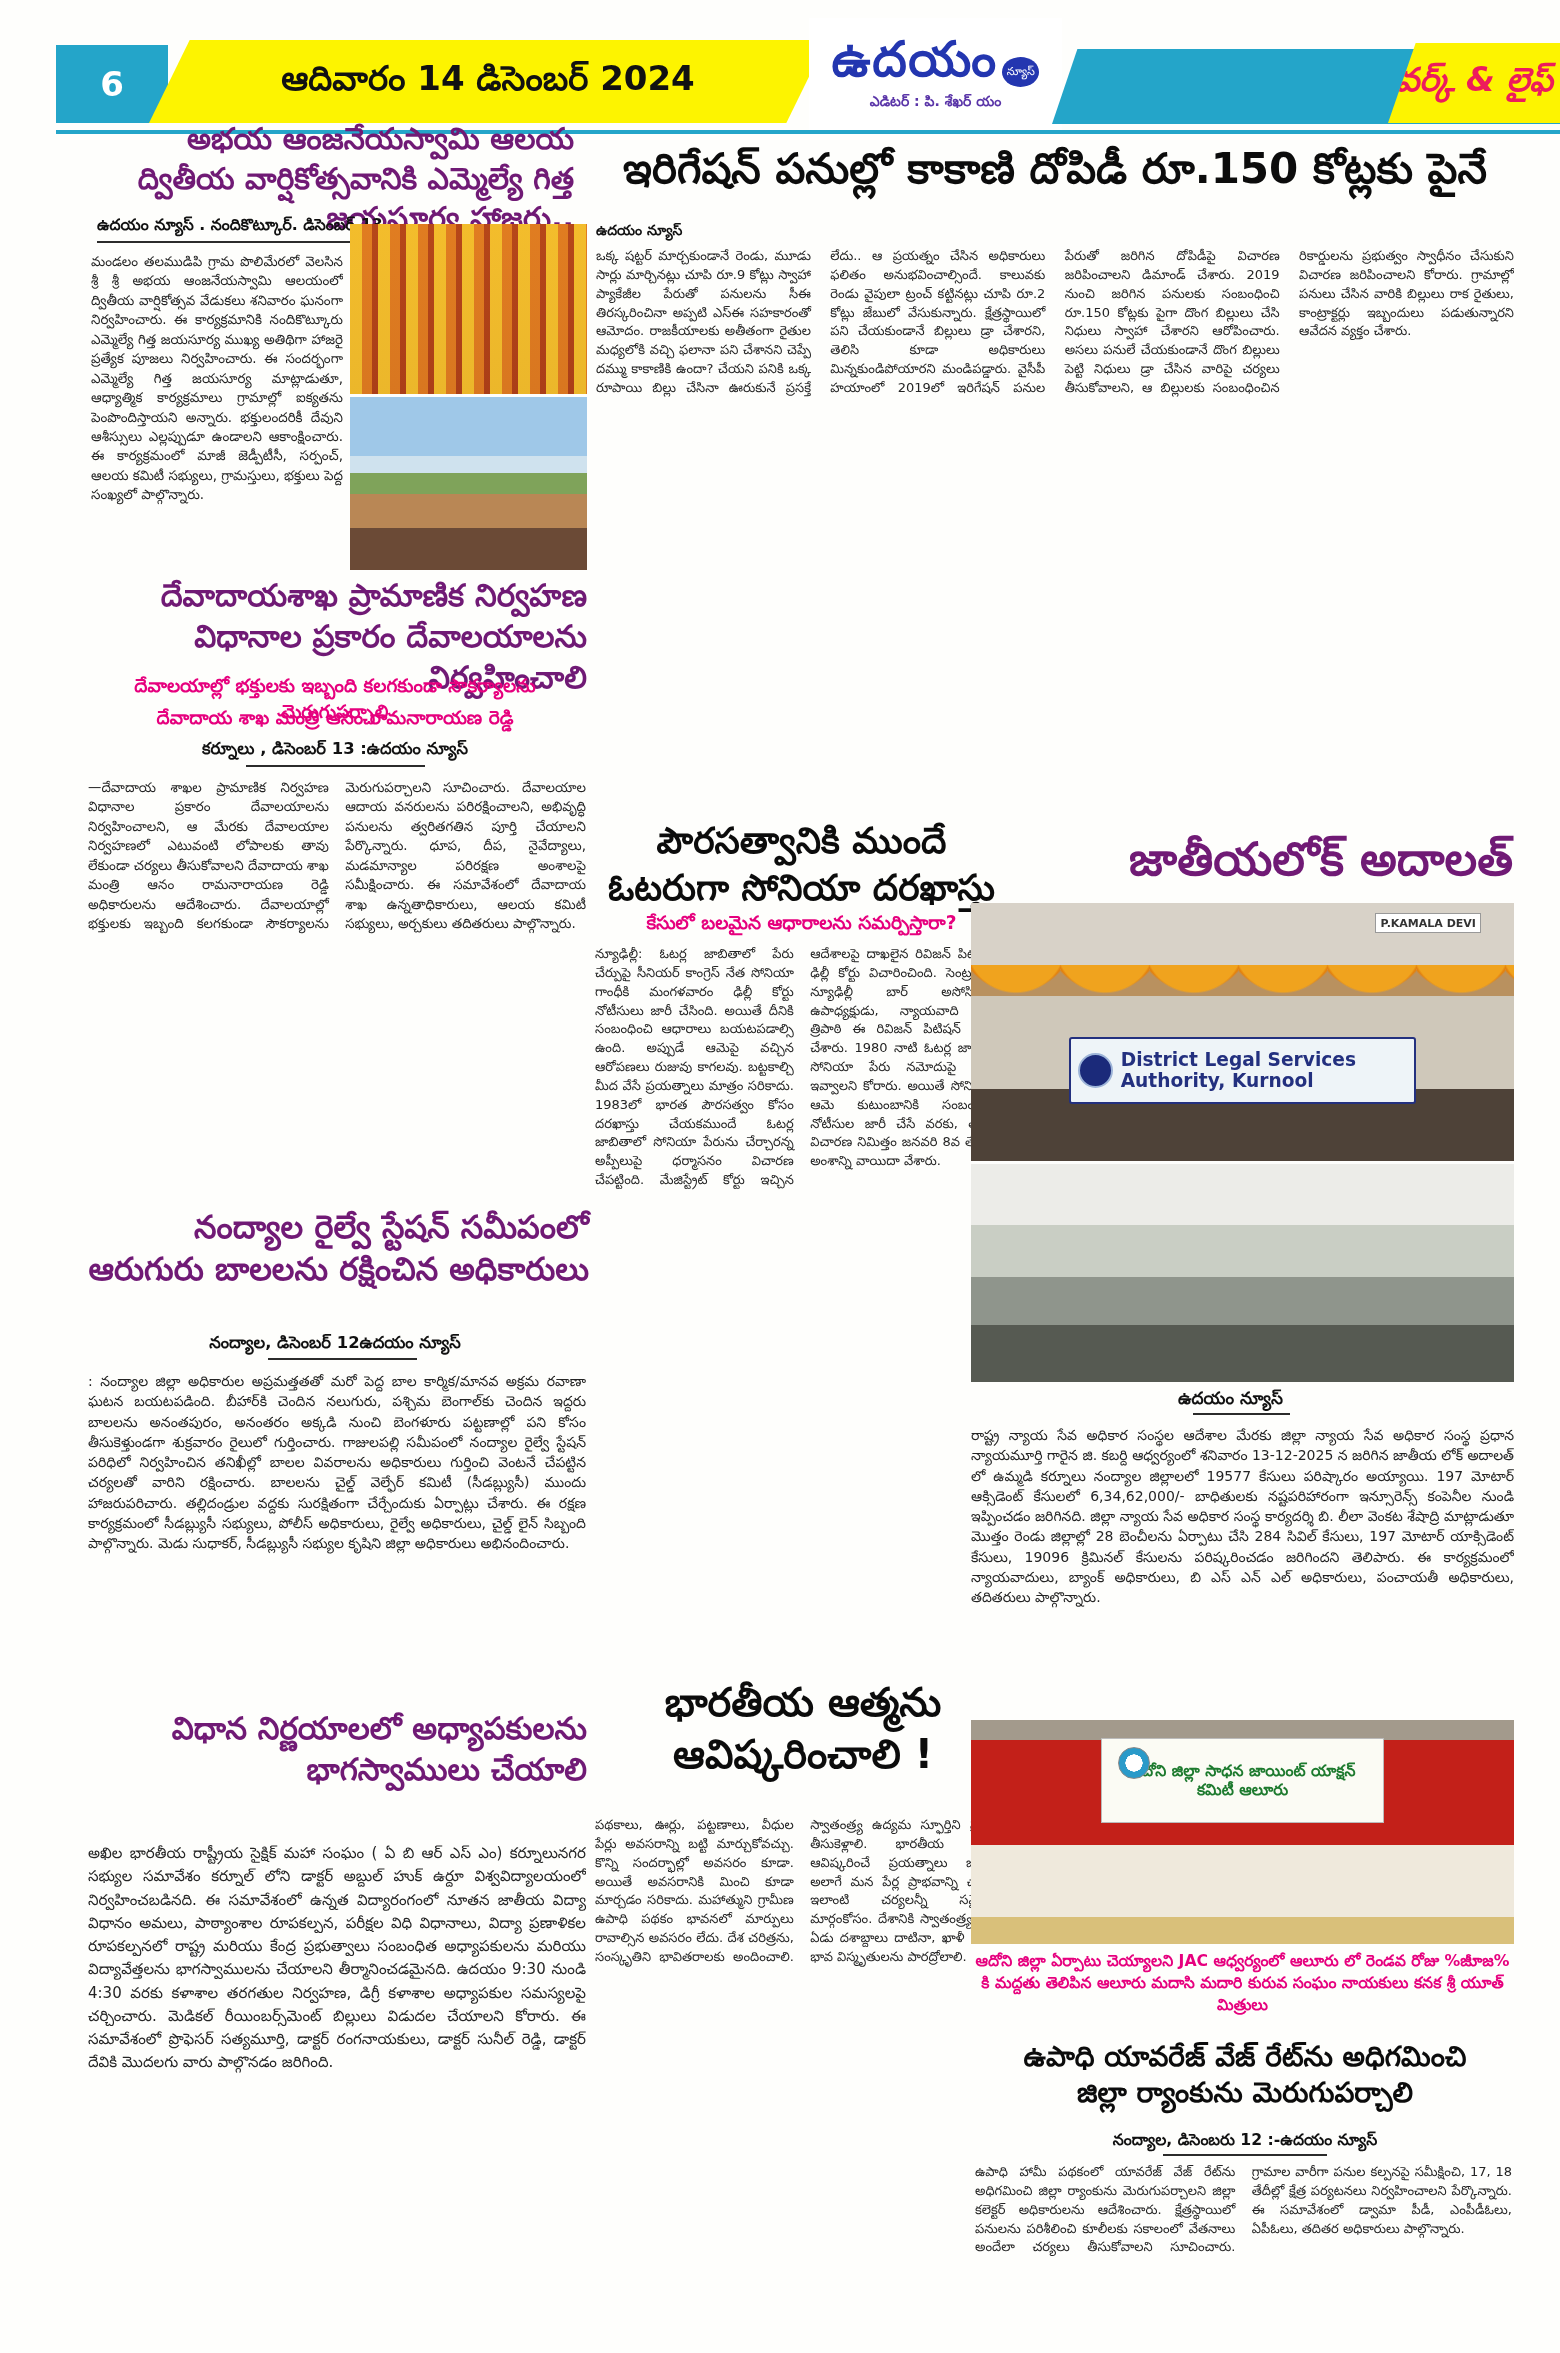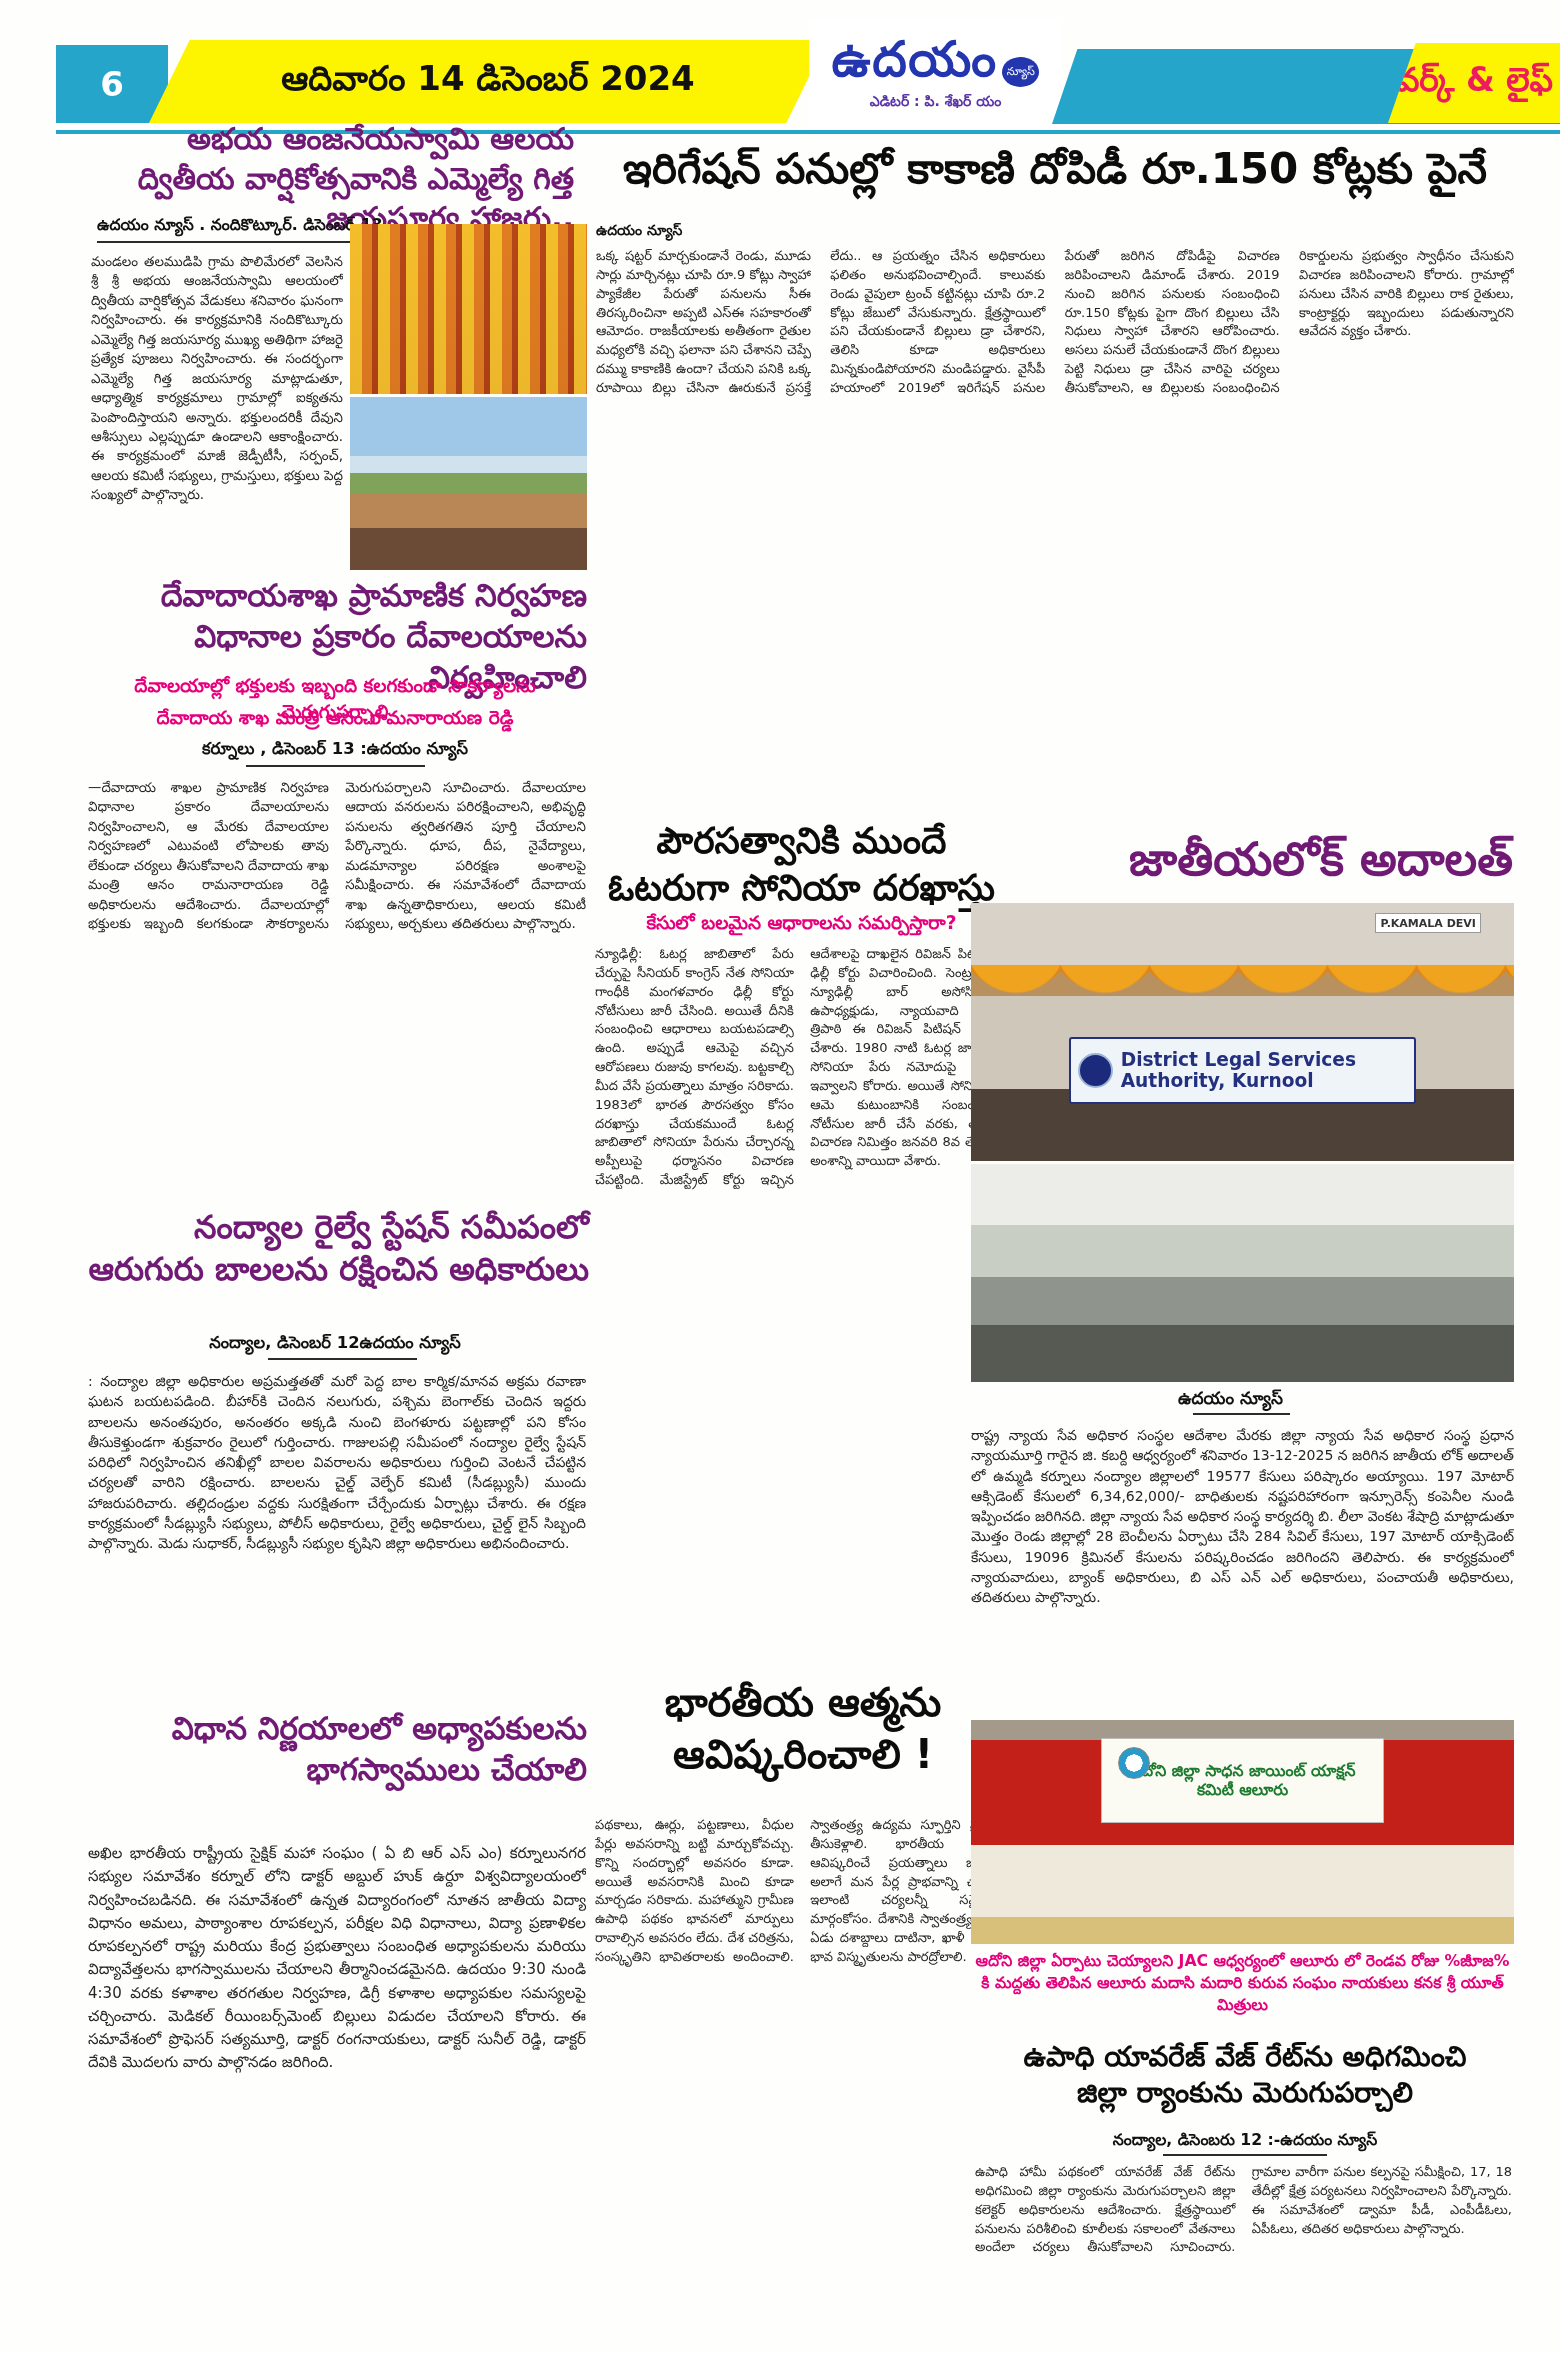--- a/index.html
+++ b/index.html
@@ -20,21 +20,21 @@
     display:flex;flex-direction:column;align-items:center;justify-content:center;}
   .masthead .title{font-size:49px;font-weight:800;color:#2336b0;letter-spacing:1.5px;line-height:1;}
   .masthead .badge{display:inline-block;background:#2336b0;color:#fff;border-radius:50%;
     font-size:11.2px;padding:7.5px 4.5px;margin-left:4.5px;vertical-align:middle;}
   .masthead .editor{font-size:14px;color:#5a35a8;margin-top:6px;font-weight:bold;text-align:right;}
   .right-band{position:absolute;left:1052px;top:49px;width:508px;height:75px;background:#24a5c9;
     clip-path:polygon(5% 0,100% 0,100% 100%,0 100%);}
   .section-band{position:absolute;left:1388px;top:43px;width:173px;height:80px;background:#fdf400;
     clip-path:polygon(16% 0,100% 0,100% 100%,0 100%);
     display:flex;align-items:center;justify-content:center;}
-  .section-band span{font-size:33px;font-weight:800;color:#ed1c5c;}
+  .section-band span{font-size:33px;font-weight:800;color:#ed1c5c;font-style:italic;}
   
   .h-pink{color:#701a75;font-weight:800;text-align:right;line-height:1.32;}
   .h-black{color:#0c0c0c;font-weight:800;text-align:center;line-height:1.3;}
   .sub-magenta{color:#e6007e;font-weight:bold;text-align:center;}
   .dateline{font-weight:bold;color:#111;}
   .dateline.center{text-align:center;}
   .rule{position:absolute;background:#2b2b2b;height:1.5px;}
   .body-text{font-size:13.8px;line-height:1.45;text-align:justify;color:#242424;overflow:hidden;}
   .cols2{column-count:2;column-gap:16.4px;}
   .cols4{column-count:4;column-gap:19.4px;}

